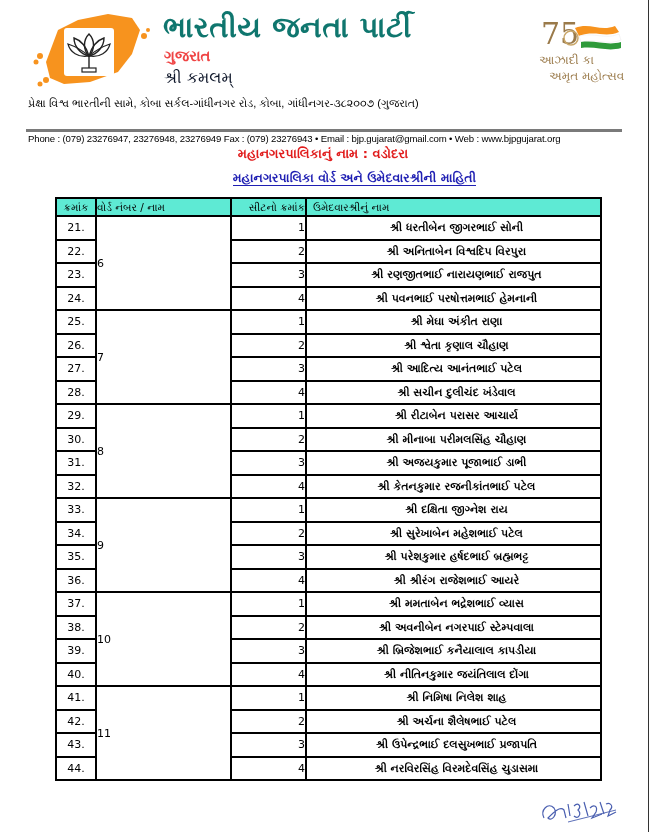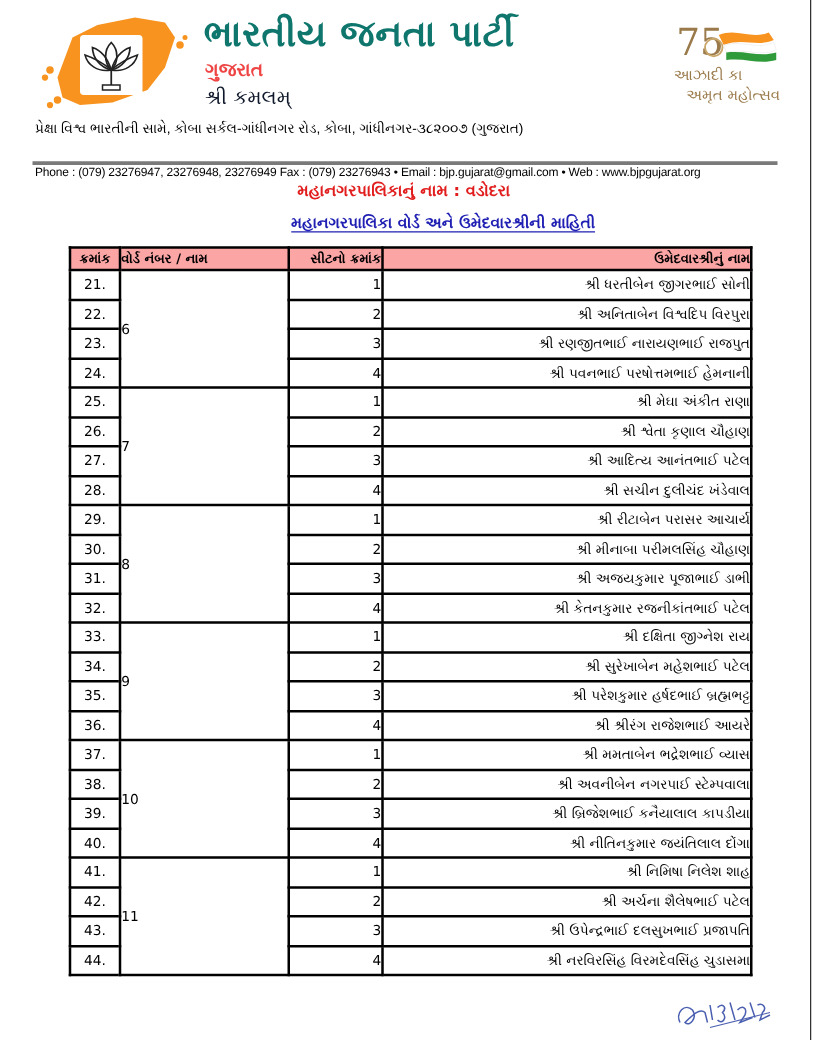--- a/index.html
+++ b/index.html
@@ -11,27 +11,27 @@
   .brand-tag { position:absolute; left:164px; top:68px; font-size:16px; color:#0f172a; }
   .azadi { position:absolute; left:535px; top:14px; width:110px; height:70px; }
   .addr { position:absolute; left:28px; top:97px; font-size:11px; font-family:"Liberation Sans", sans-serif; white-space:nowrap; }
   .contact { position:absolute; left:28px; top:115px; font-size:9.6px; font-family:"Liberation Sans", sans-serif; white-space:nowrap; letter-spacing:-0.15px;margin-top:18px; }
   .rule { position:absolute; left:26px; top:129px; width:596px; height:3px; background:#7a7a7a; }
   .corp-name { position:absolute; left:0; width:646px; top:146px; text-align:center; font-size:13px; font-weight:bold; color:#e11d1d; }
   .subtitle { position:absolute; left:0; width:651px; top:170px; text-align:center; font-size:12.5px; font-weight:bold; color:#1f1fb3;margin-left:29px; }
   .subtitle span { border-bottom:1.5px solid #1f1fb3; }
   table.ward { position:absolute; left:55px; top:197px; border-collapse:collapse; font-family:"DejaVu Sans", sans-serif; }
   table.ward th, table.ward td { border:2px solid #000; padding:0; font-size:11px; }
-  table.ward th { background:#fca5a5; height:16px; font-weight:bold; font-size:10.5px; }
+  table.ward th { background:#5eead4; height:16px; font-weight:normal; font-size:10.5px; }
   table.ward td { height:21.5px; }
   .c1 { width:38px; text-align:center; }
   .c2 { width:133px; text-align:left; }
   .c3 { width:73px; text-align:right; }
-  .c4 { width:287px; text-align:right; padding-left:6px !important; }
-  th.c4 { text-align:right; }
+  .c4 { width:287px; text-align:center; padding-left:6px !important;font-weight:bold; }
+  th.c4 { text-align:left; }
   .signature { position:absolute; left:538px; top:792px; width:80px; height:36px; }
 </style>
 </head>
 <body>
 
 <div class="page-edge"></div>
 
 <svg class="logo" viewBox="0 0 125 78">
   <path d="M18 52 L30 20 L50 10 L80 4 L104 8 L112 20 L104 44 L90 62 L62 72 L36 74 L22 68 Z" fill="#f7931e"></path>
   <circle cx="12" cy="46" r="3" fill="#f7931e"></circle>

